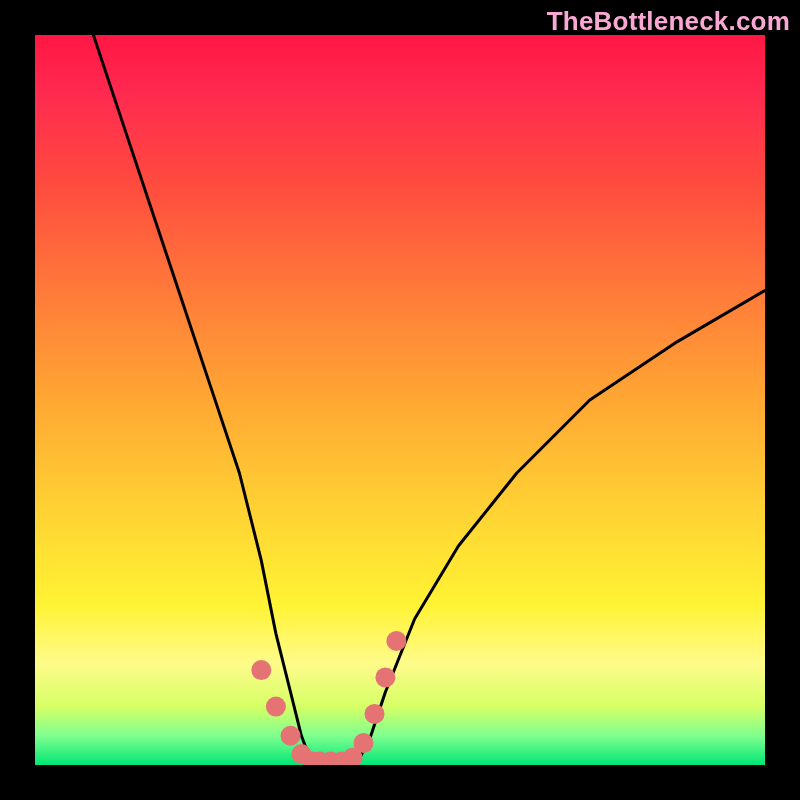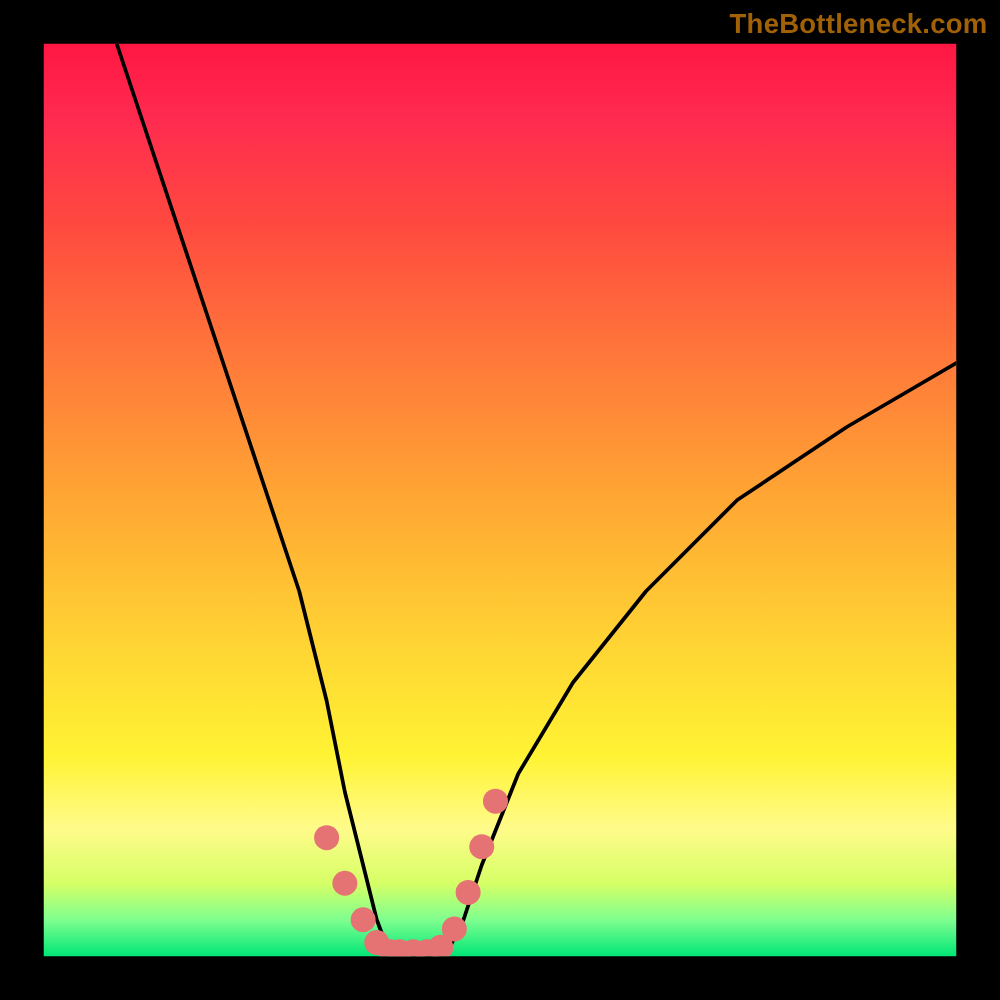--- a/index.html
+++ b/index.html
@@ -36,23 +36,23 @@
       #d6ff66 92%,
       #7fff8f 96%,
       #00e676 100%
     );
   }
   .watermark {
     position: absolute;
     top: 6px;
     right: 10px;
     font-family: Arial, Helvetica, sans-serif;
-    font-size: 22px;
+    font-size: 26px;
     font-weight: bold;
-    color: #a16207;
+    color: #f9a8d4;
     letter-spacing: 0.2px;
   }
   svg.curve {
     position: absolute;
     top: 0;
     left: 0;
   }
 </style>
 </head>
 <body>

